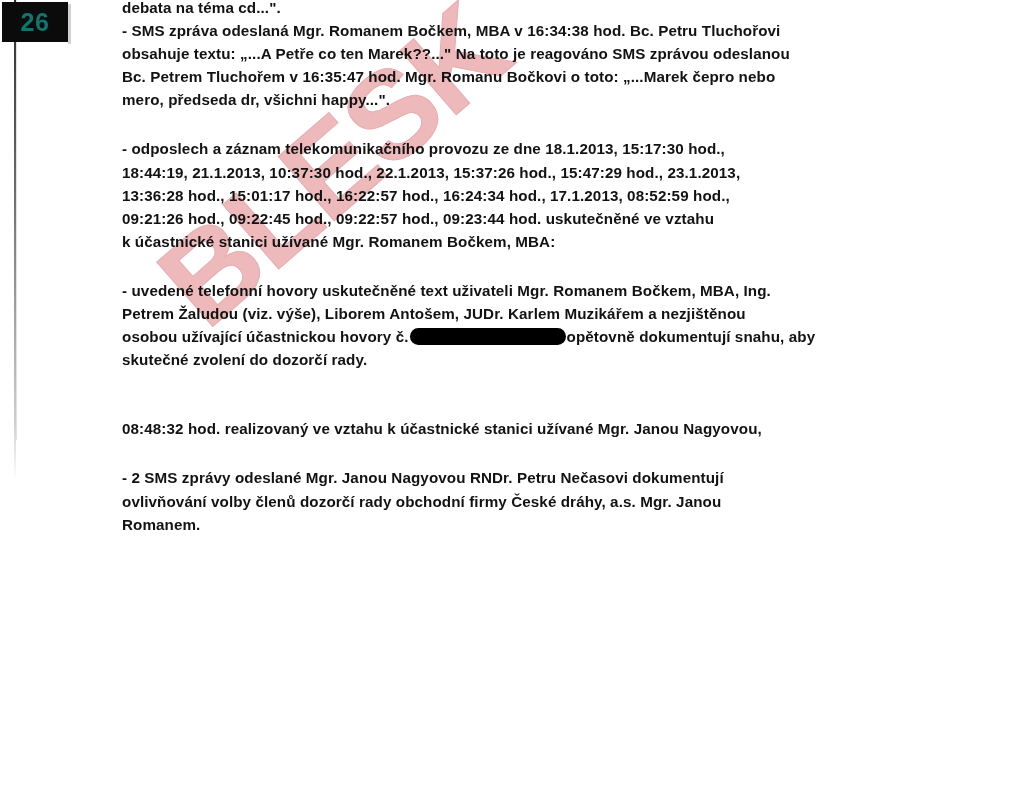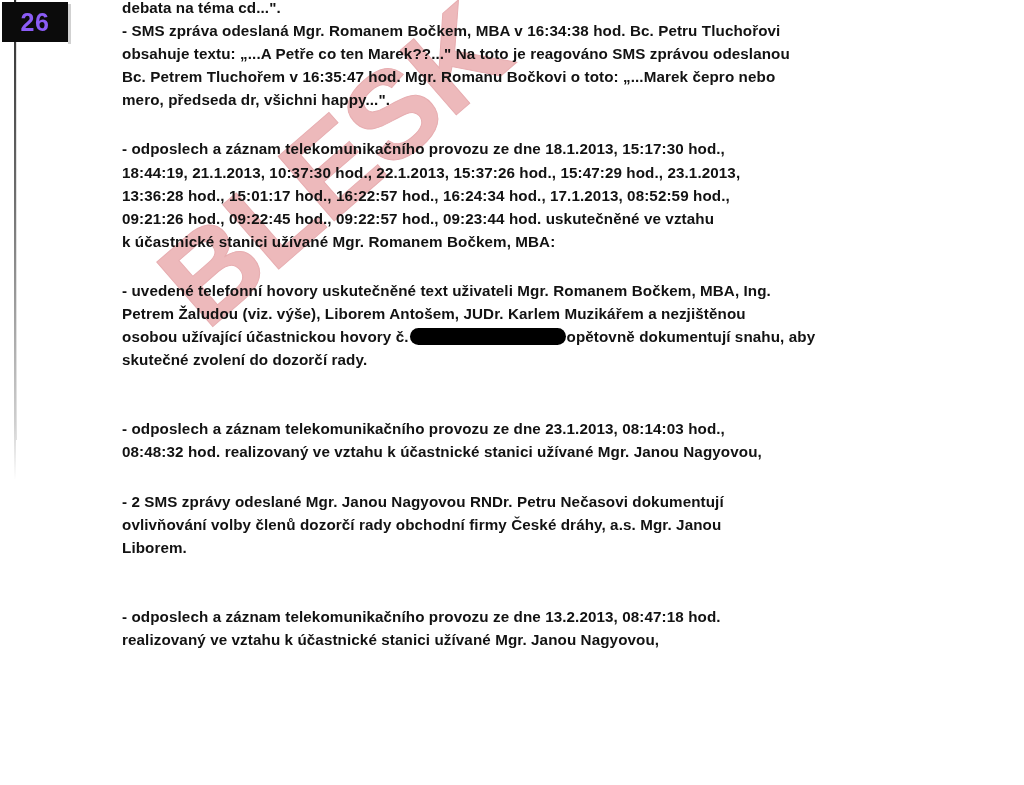--- a/index.html
+++ b/index.html
@@ -35,21 +35,21 @@
   }
 
   
   .page-badge {
     position: absolute;
     left: 2px;
     top: 2px;
     width: 66px;
     height: 40px;
     background: #0b0b0b;
-    color: #8b5cf6;
+    color: #0f766e;
     display: flex;
     align-items: center;
     justify-content: center;
     font-size: 25px;
     font-weight: bold;
     letter-spacing: 0.5px;
     font-family: "Liberation Sans", sans-serif;
   }
   .page-badge-shadow {
     position: absolute;
@@ -168,33 +168,28 @@
       <span class="line just">Petrem Žaludou (viz. výše), Liborem Antošem, JUDr. Karlem Muzikářem a nezjištěnou</span>
       <span class="line">
         <span>osobou užívající účastnickou hovory č.</span><span class="redaction"></span><span>opětovně dokumentují snahu, aby</span>
       </span>
       <span class="line">skutečné zvolení do dozorčí rady.</span>
     </div>
 
     <div class="gap-xl"></div>
 
     <div class="para">
-      <span class="line just">- odposlech a záznam telekomunikačního provozu ze dne 23.1.2013, 08:14:03 hod.,</span>
       <span class="line">08:48:32 hod. realizovaný ve vztahu k účastnické stanici užívané Mgr. Janou Nagyovou,</span>
     </div>
 
     <div class="gap-md"></div>
 
     <div class="para">
       <span class="line just">- 2 SMS zprávy odeslané Mgr. Janou Nagyovou RNDr. Petru Nečasovi dokumentují</span>
       <span class="line just">ovlivňování volby členů dozorčí rady obchodní firmy České dráhy, a.s. Mgr. Janou</span>
-      <span class="line">Liborem.</span>
+      <span class="line">Romanem.</span>
     </div>
 
     <div class="gap-xl"></div>
 
-    <div class="para">
-      <span class="line just">- odposlech a záznam telekomunikačního provozu ze dne 13.2.2013, 08:47:18 hod.</span>
-      <span class="line">realizovaný ve vztahu k účastnické stanici užívané Mgr. Janou Nagyovou,</span>
-    </div>
 
   </div>
 </div>
 
 </body></html>

